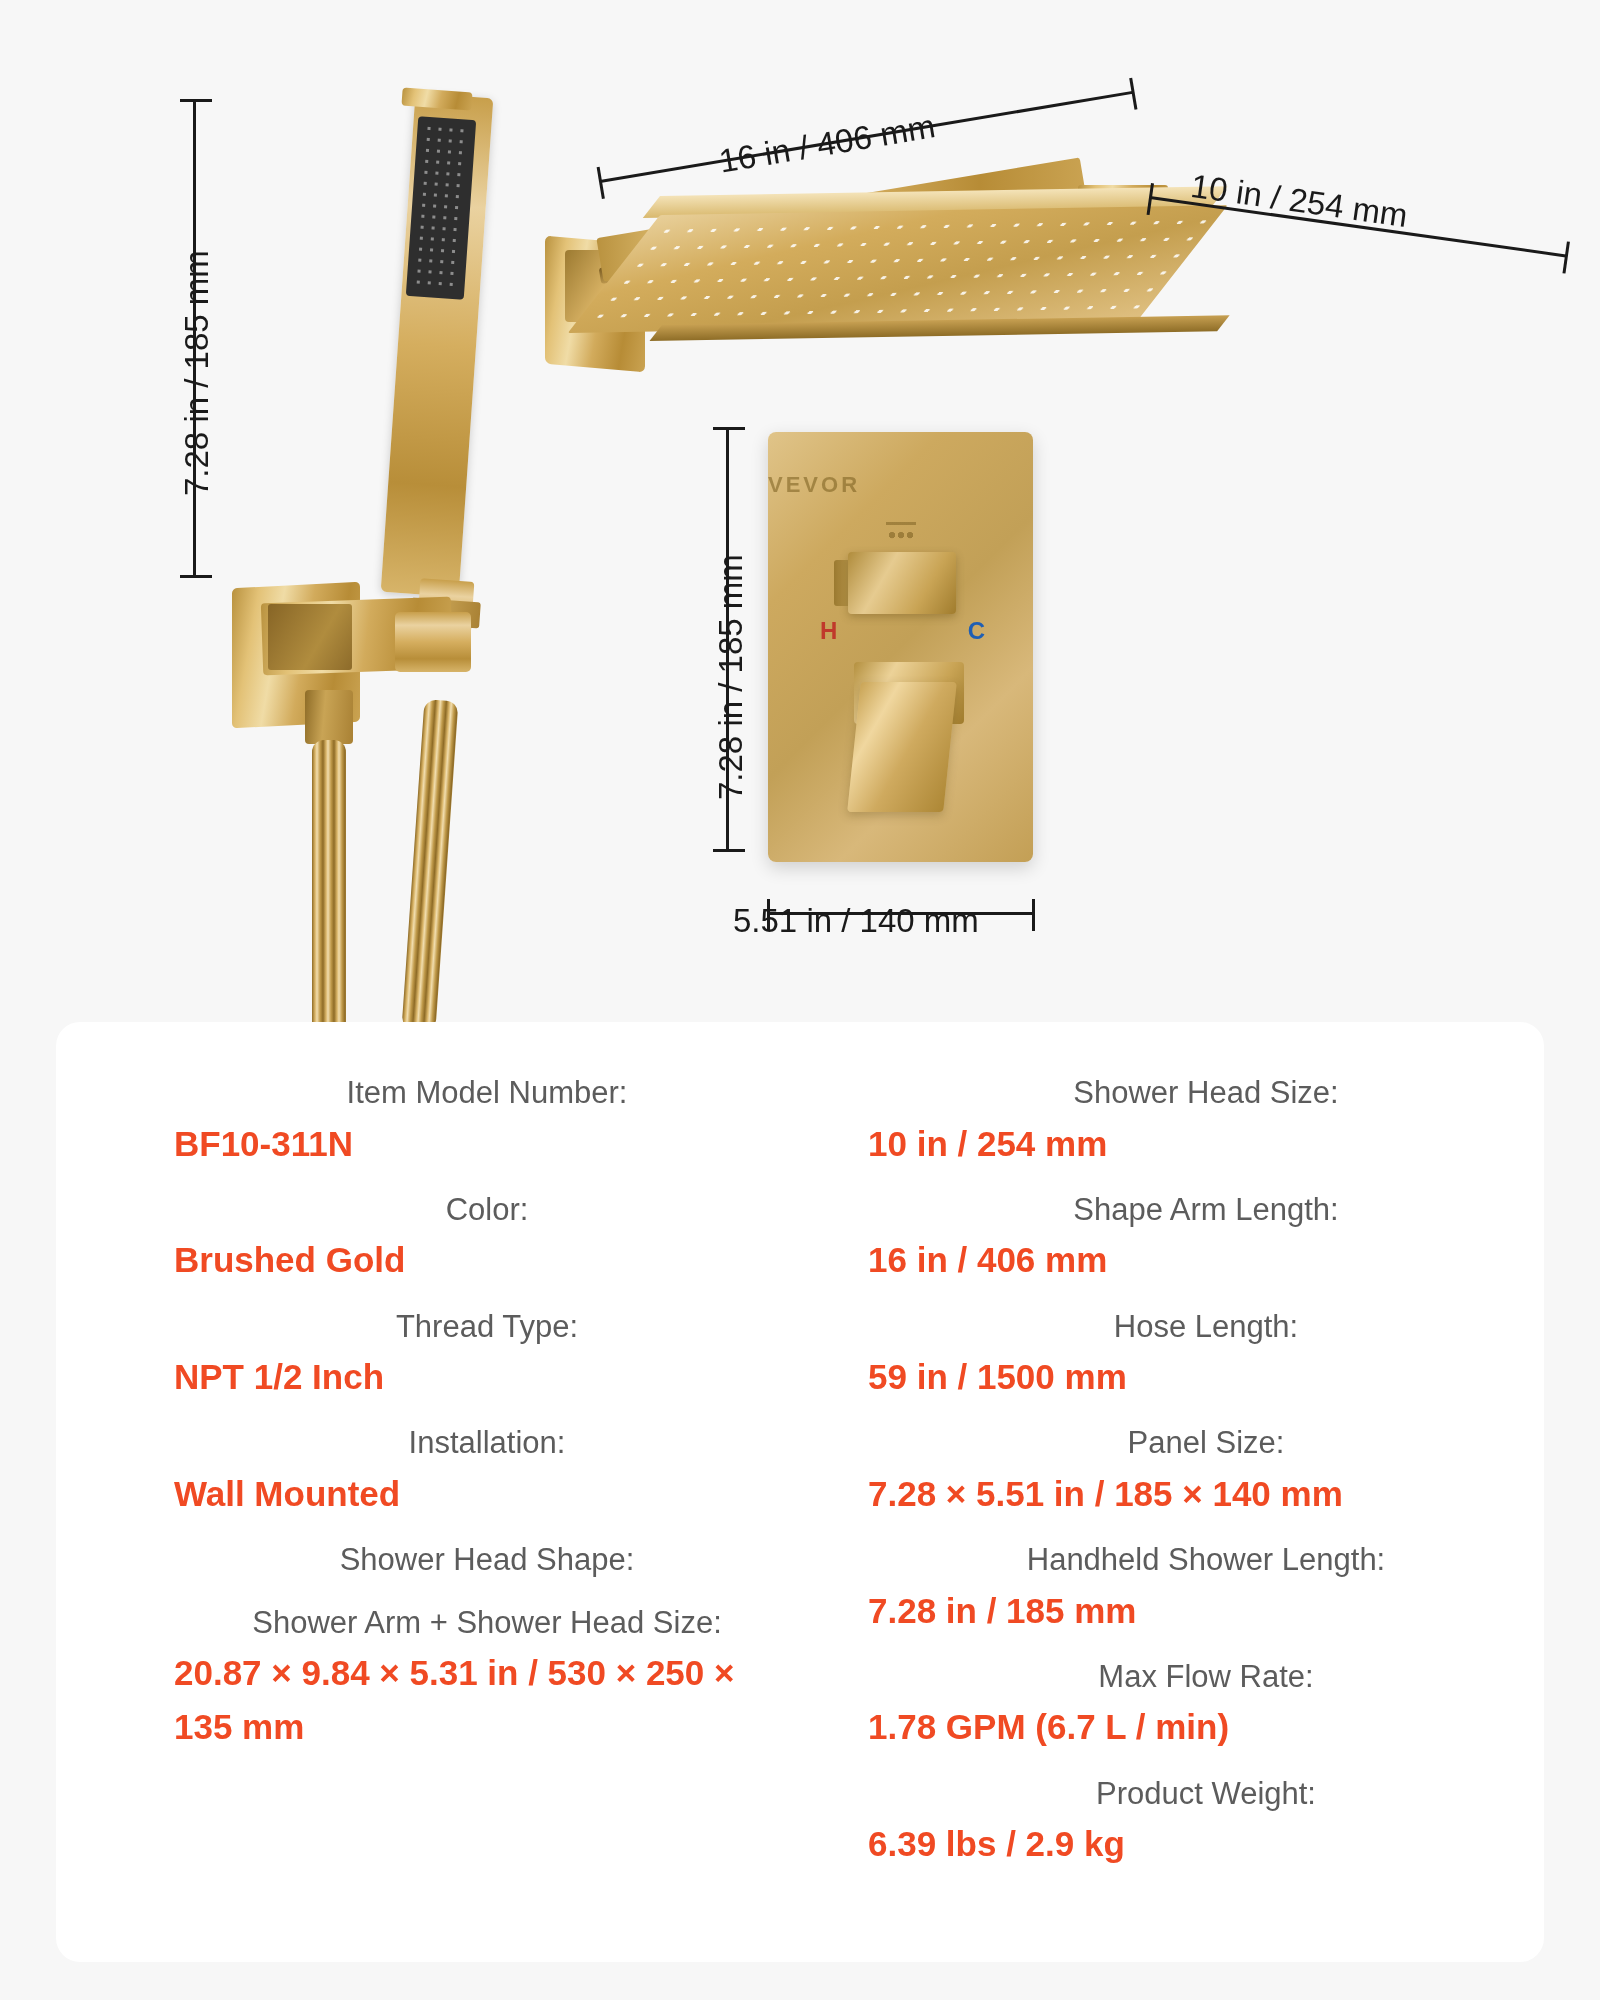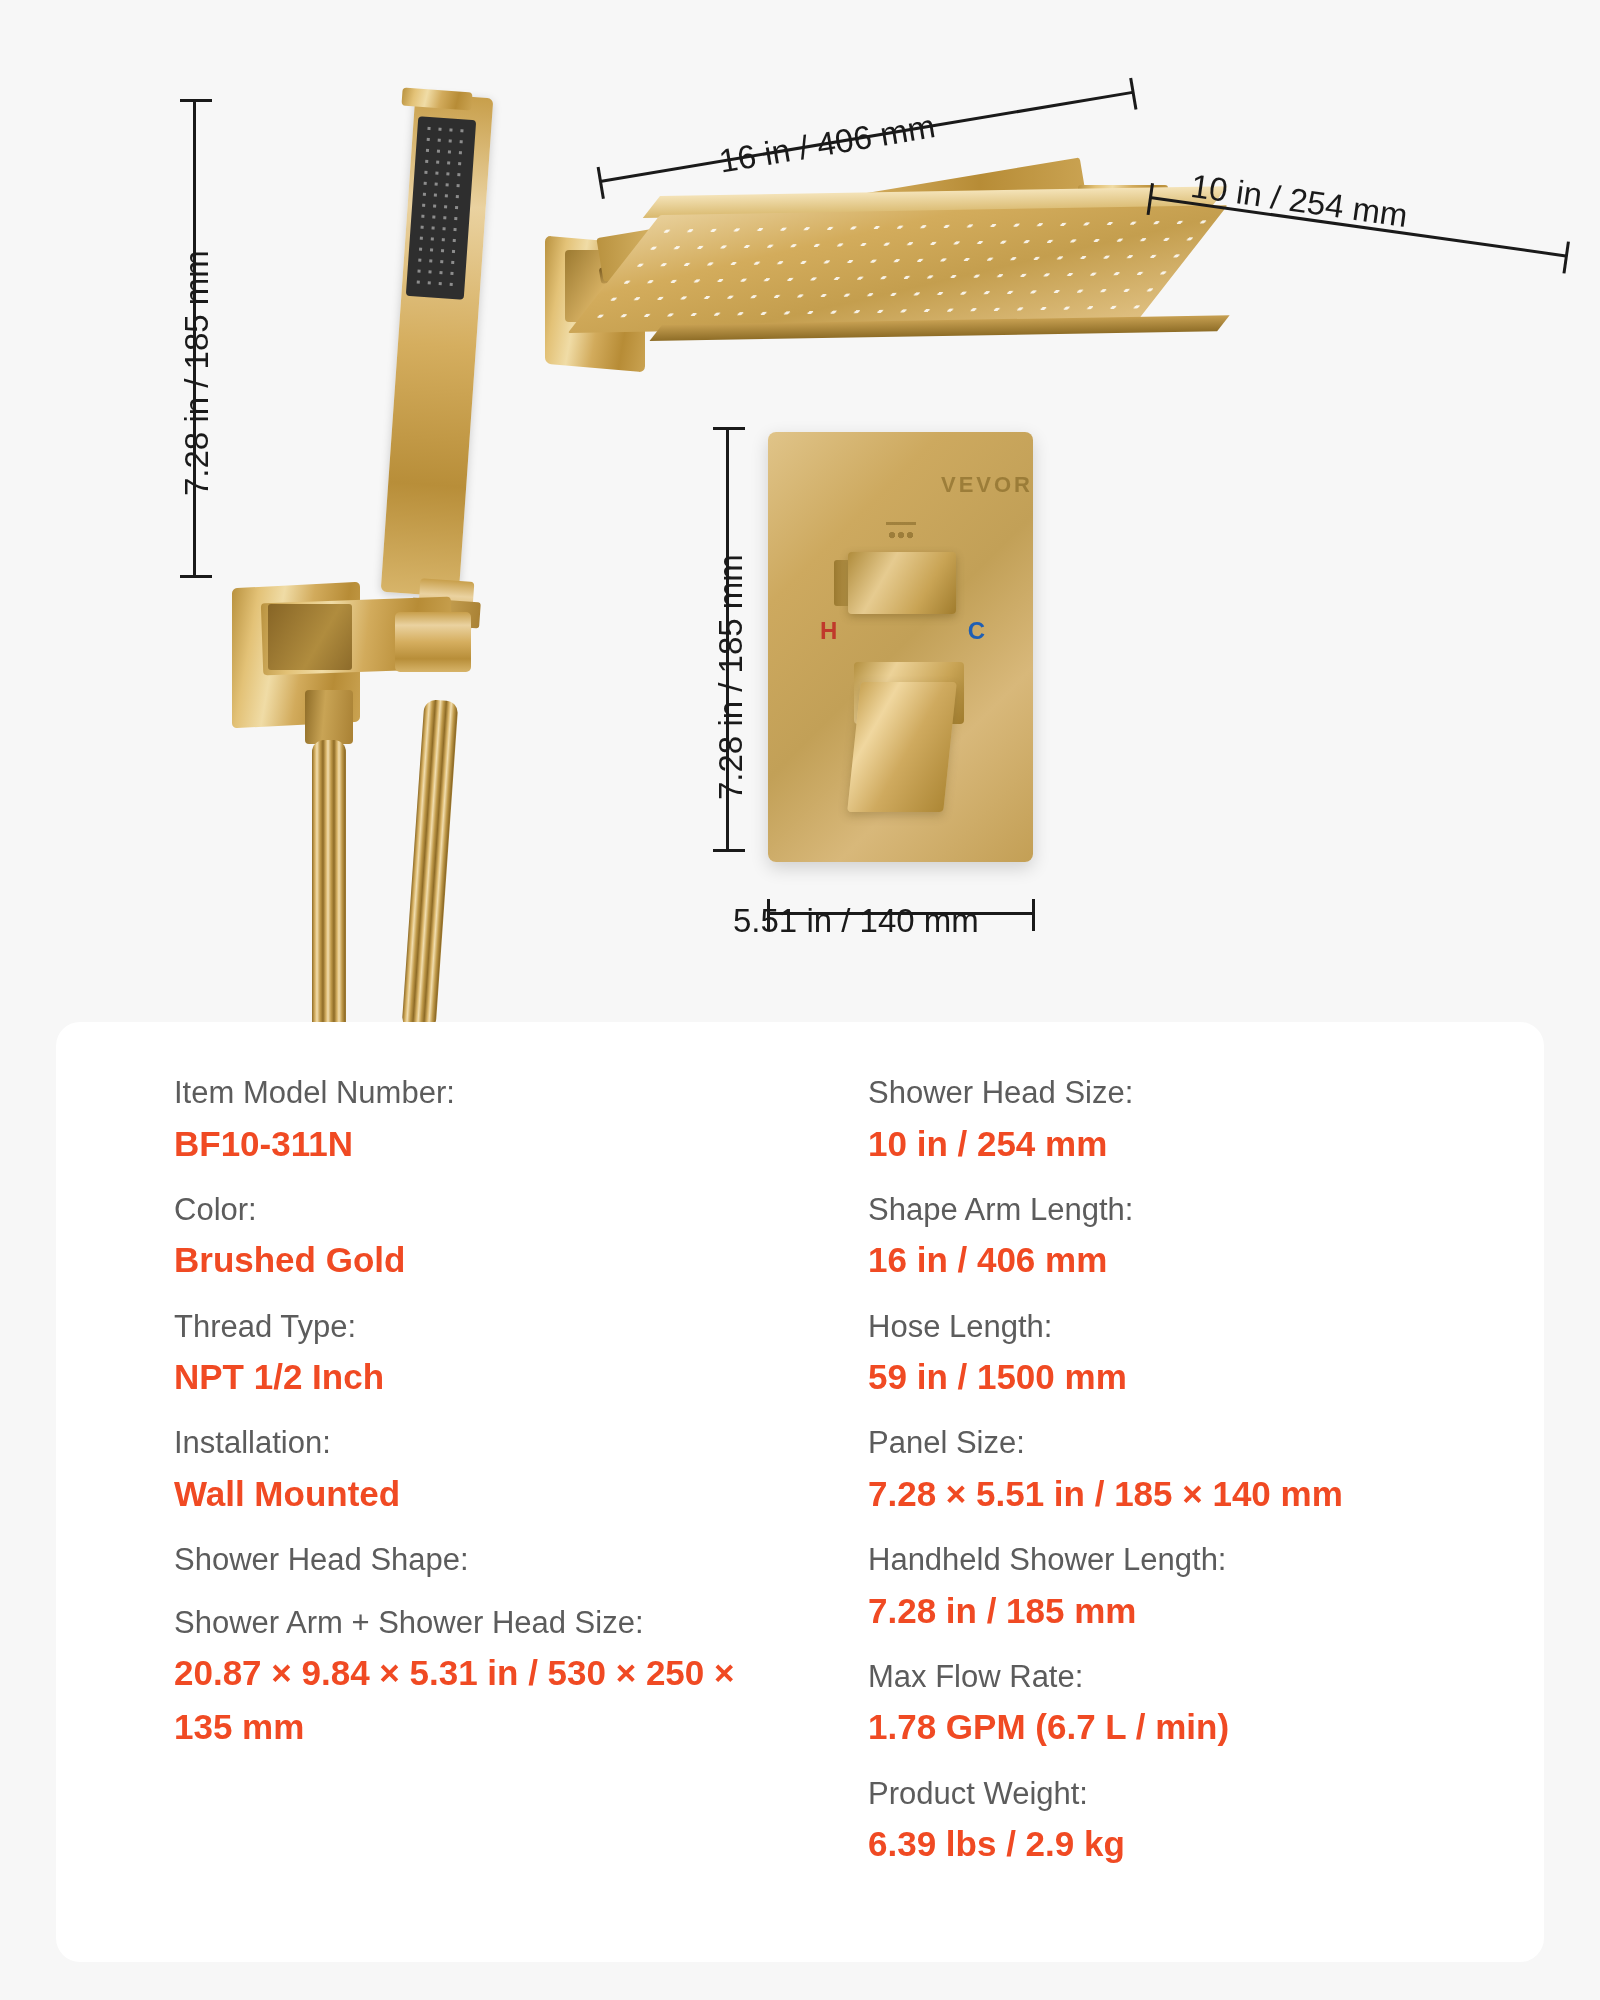--- a/index.html
+++ b/index.html
@@ -251,21 +251,21 @@
     left: 768px; top: 432px;
     width: 265px; height: 430px;
     border-radius: 8px;
     background: linear-gradient(135deg, #e0c489 0%, #cda95f 25%, #c2a057 50%, #d8b87a 72%, #c39f55 100%);
     box-shadow: 0 6px 18px rgba(0,0,0,.16);
   }
   .panel-brand {
     position: absolute;
     left: 0; top: 40px;
     width: 100%;
-    text-align: right;
+    text-align: left;
     font-size: 22px;
     letter-spacing: 3px;
     color: rgba(120,92,30,.55);
     font-weight: bold;
   }
   .panel-diverter-icon {
     position: absolute;
     left: 118px; top: 90px;
     width: 30px; height: 22px;
     background:
@@ -338,20 +338,21 @@
     width: 50%;
     box-sizing: border-box;
   }
   .spec-col.left  { padding-left: 118px; }
   .spec-col.right { padding-left: 68px; }
   .spec-item { margin-bottom: 16px; }
   .spec-label {
     font-size: 31px;
     color: #5c5c5c;
     line-height: 1.5;
+    text-align: center;
   }
   .spec-value {
     font-size: 35px;
     color: #f04a23;
     font-weight: bold;
     line-height: 1.55;
   }
 </style>
 </head>
 <body>

